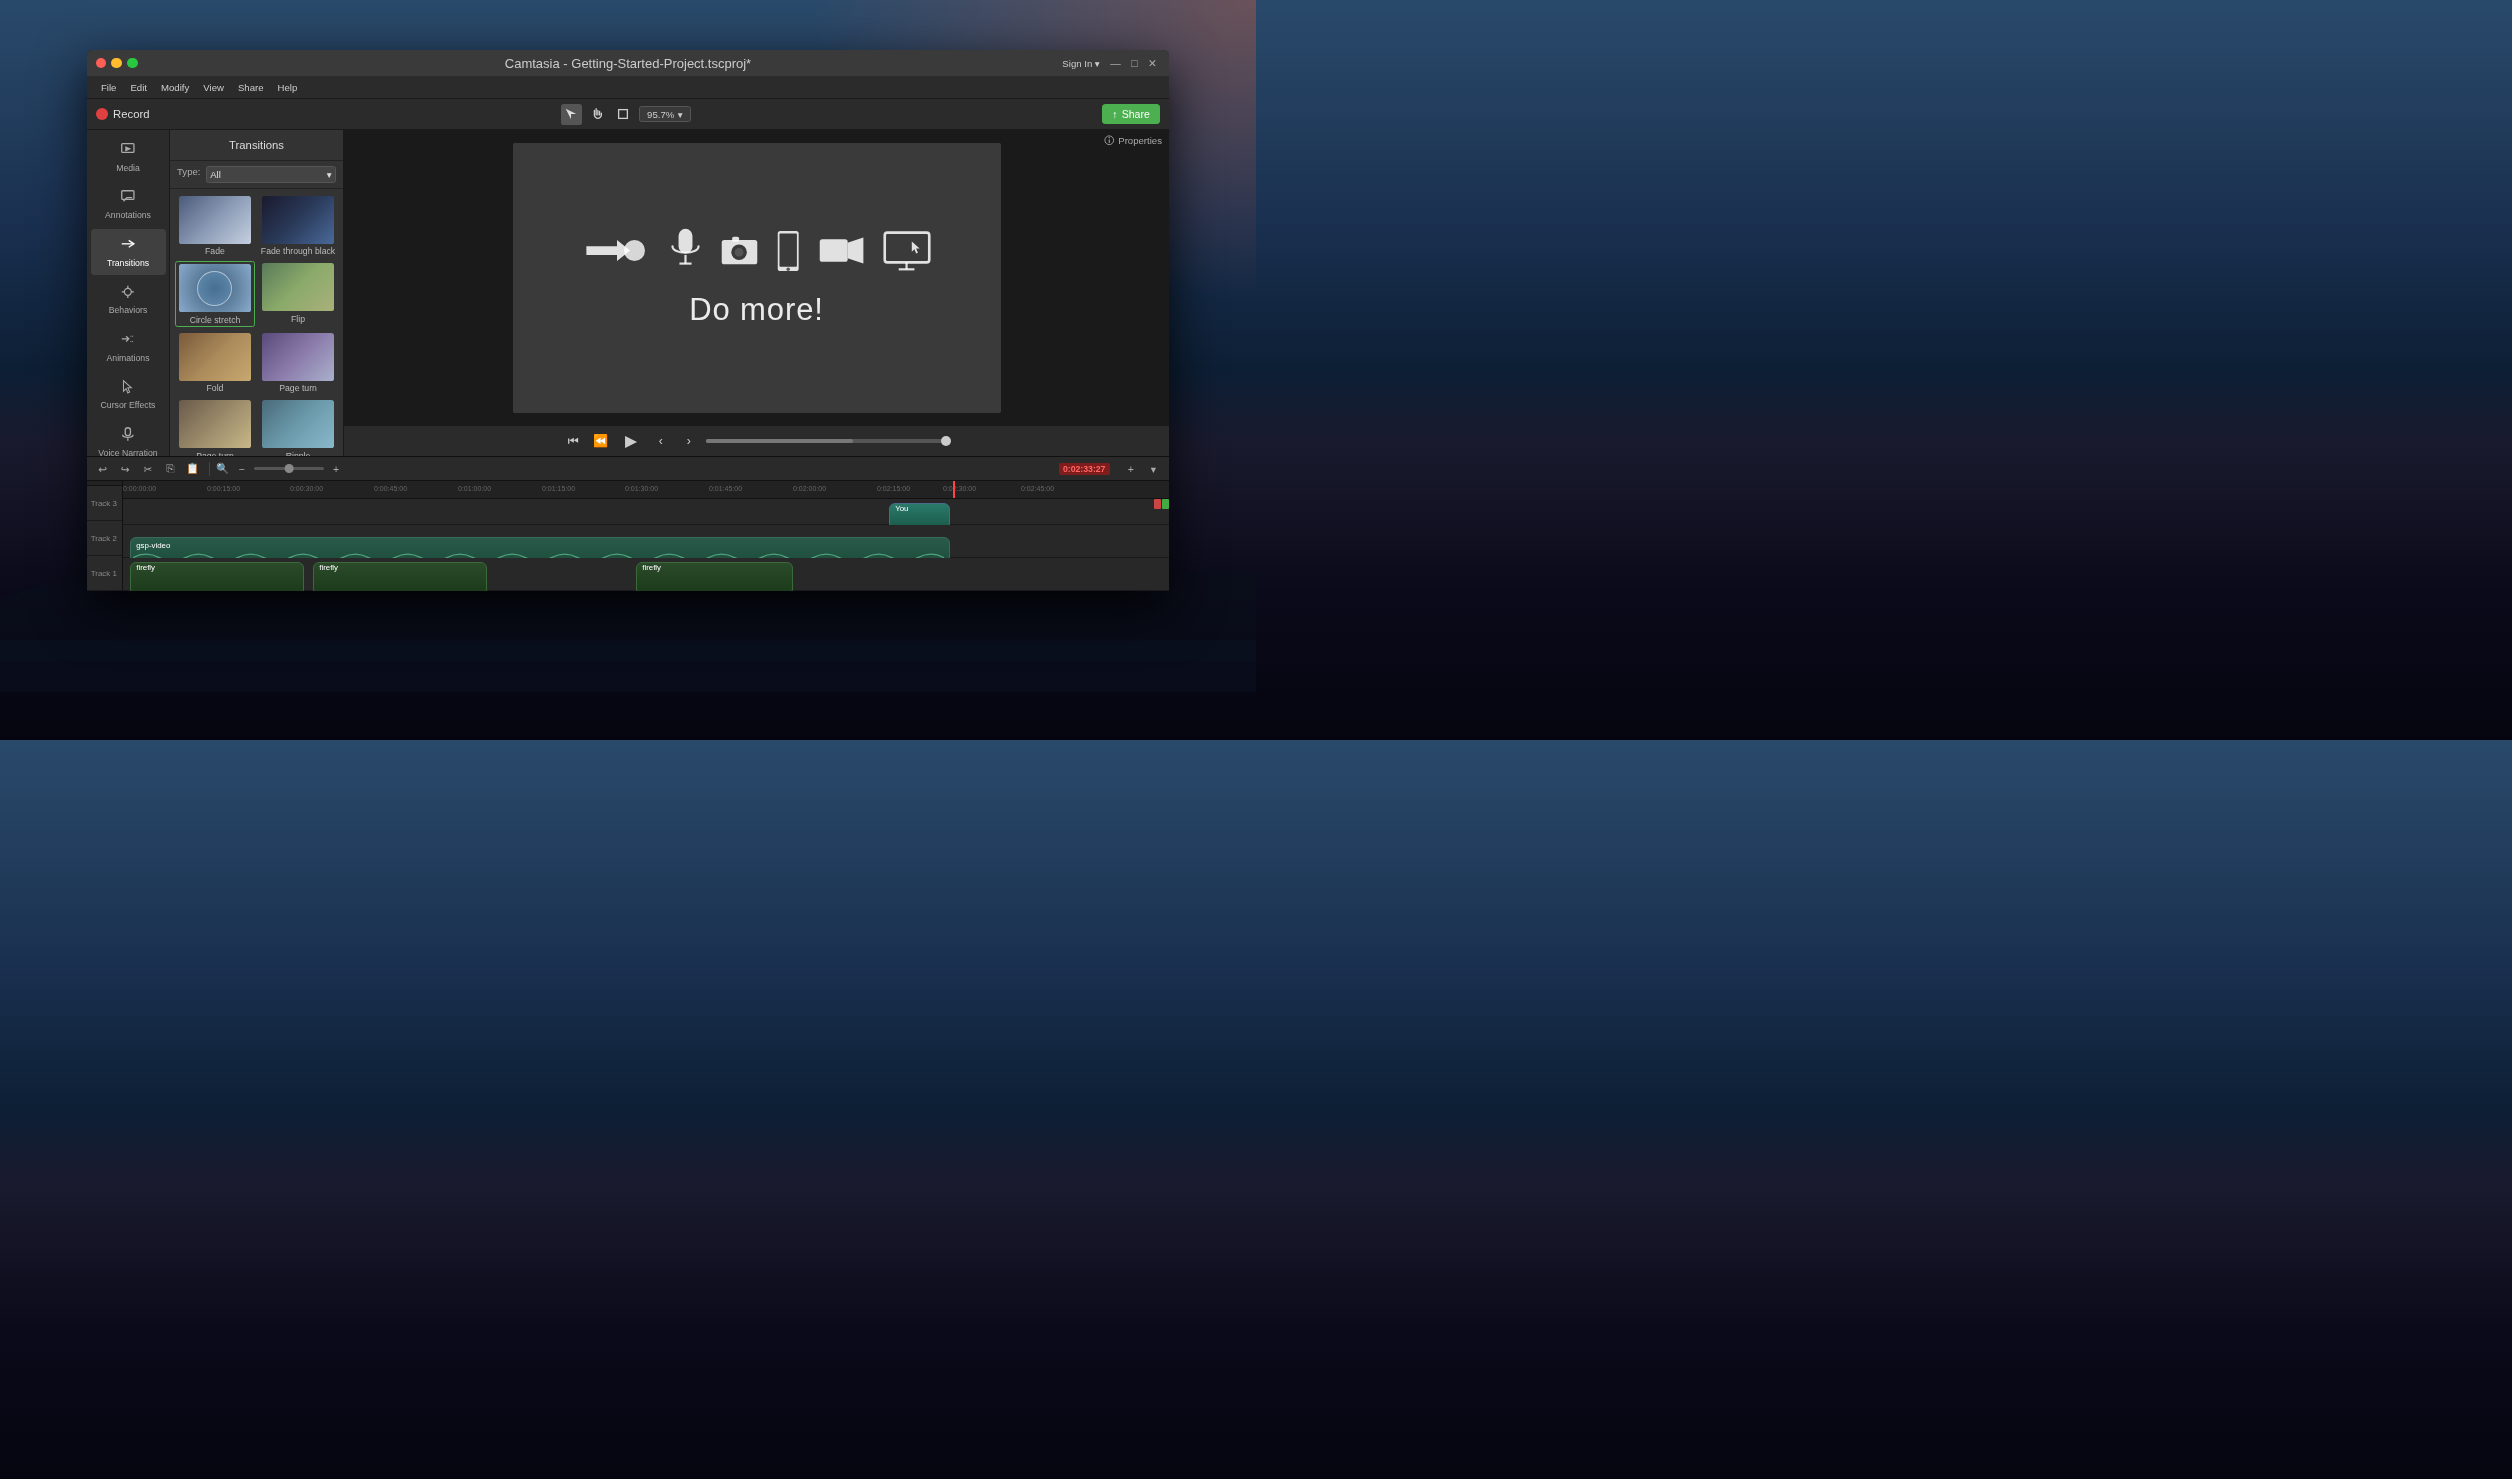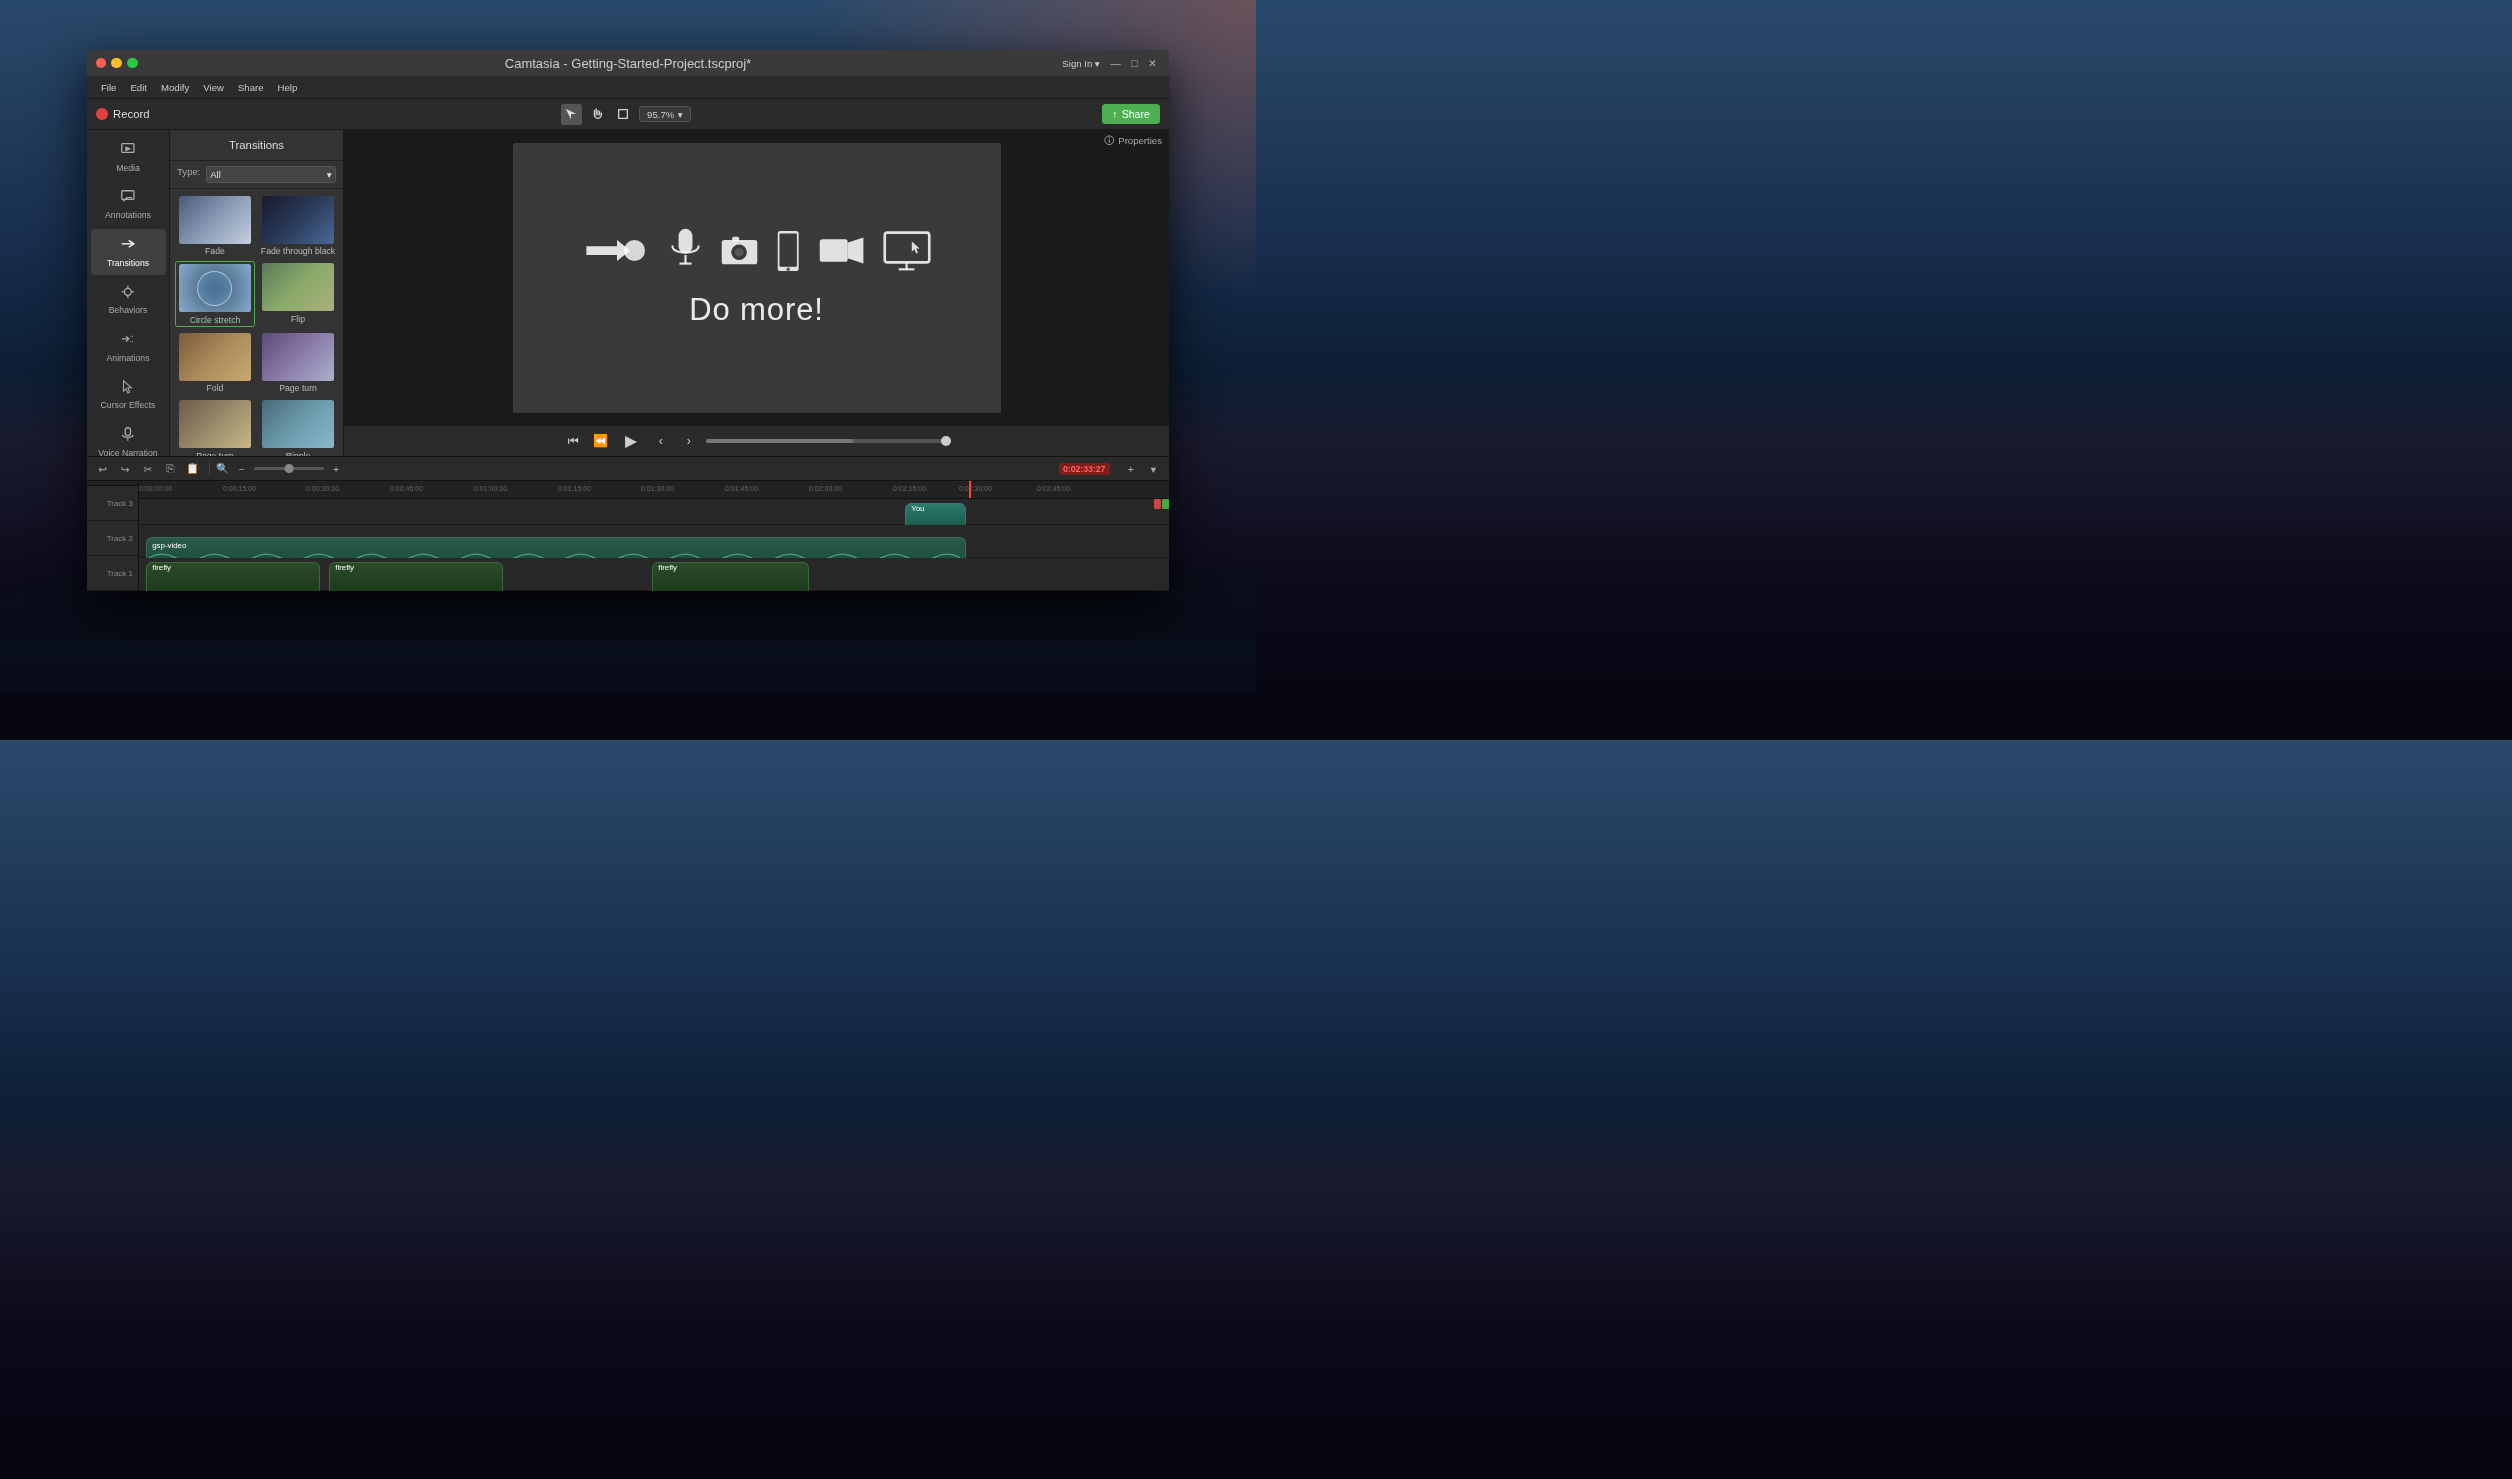--- a/index.html
+++ b/index.html
@@ -549,21 +549,21 @@
       font-size: 10.5px;
       cursor: pointer;
     }
 
     .timeline-tracks {
       flex: 1;
       display: flex;
       overflow: hidden;
     }
     .track-labels {
-      width: 52px;
+      width: 36px;
       background: #2a2a2a;
       border-right: 0.9px solid #111;
       display: flex;
       flex-direction: column;
       flex-shrink: 0;
     }
     .track-timescale-label {
       height: 17.4px;
       background: #222;
       border-bottom: 0.9px solid #111;

